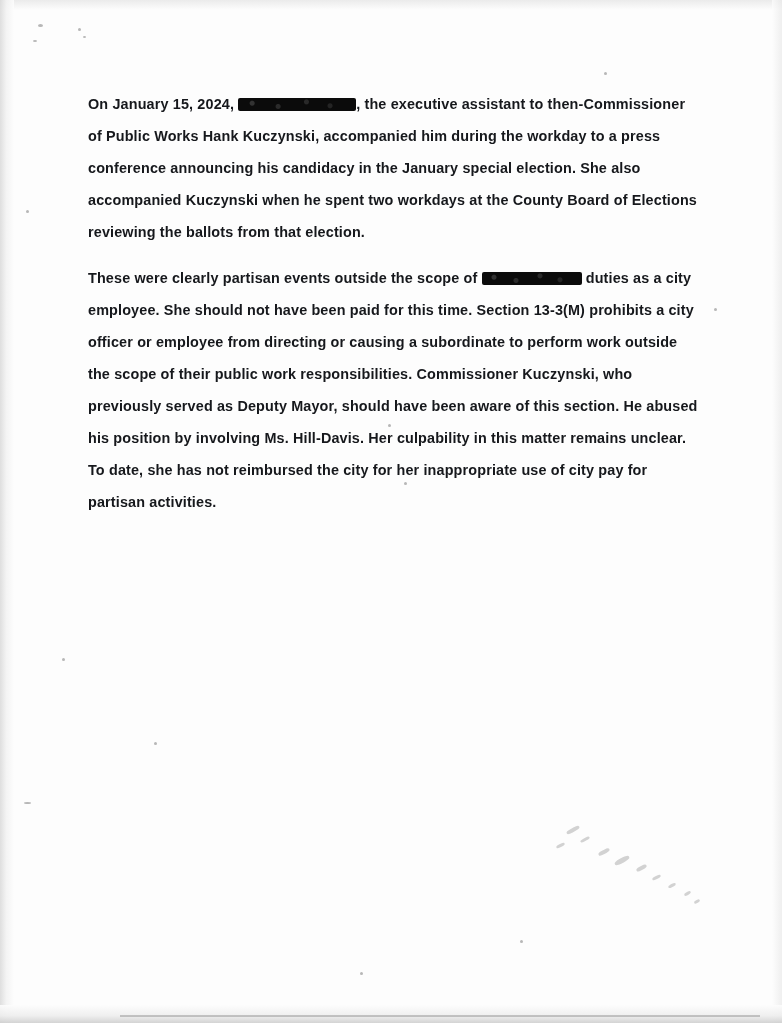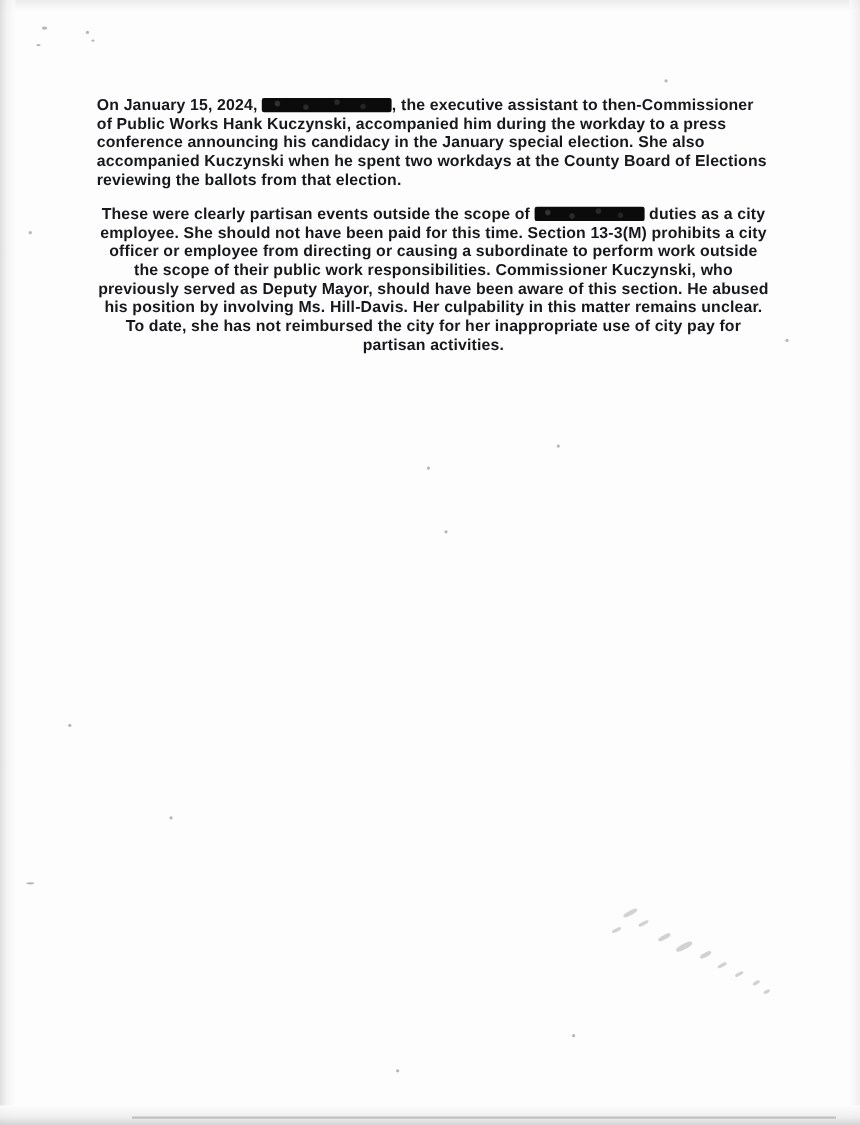--- a/index.html
+++ b/index.html
@@ -79,28 +79,28 @@
 
   
   #doc-body {
     position: absolute;
     left: 88px;
     top: 88px;
     width: 612px;
   }
   .para {
     font-size: 14.4px;
-    line-height: 17px;
+    line-height: 32px;
     color: #16181c;
     margin: 0 0 14px 0;
     letter-spacing: 0.01em;
     font-weight: 600;
     text-align: left;
   }
-  .para.second { margin-top: 9px; text-align: center; }
+  .para.second { margin-top: 9px; }
 
   
   .redaction {
     display: inline-block;
     vertical-align: -2px;
     background: #0b0b0b;
     border-radius: 2px;
     position: relative;
     overflow: hidden;
   }

